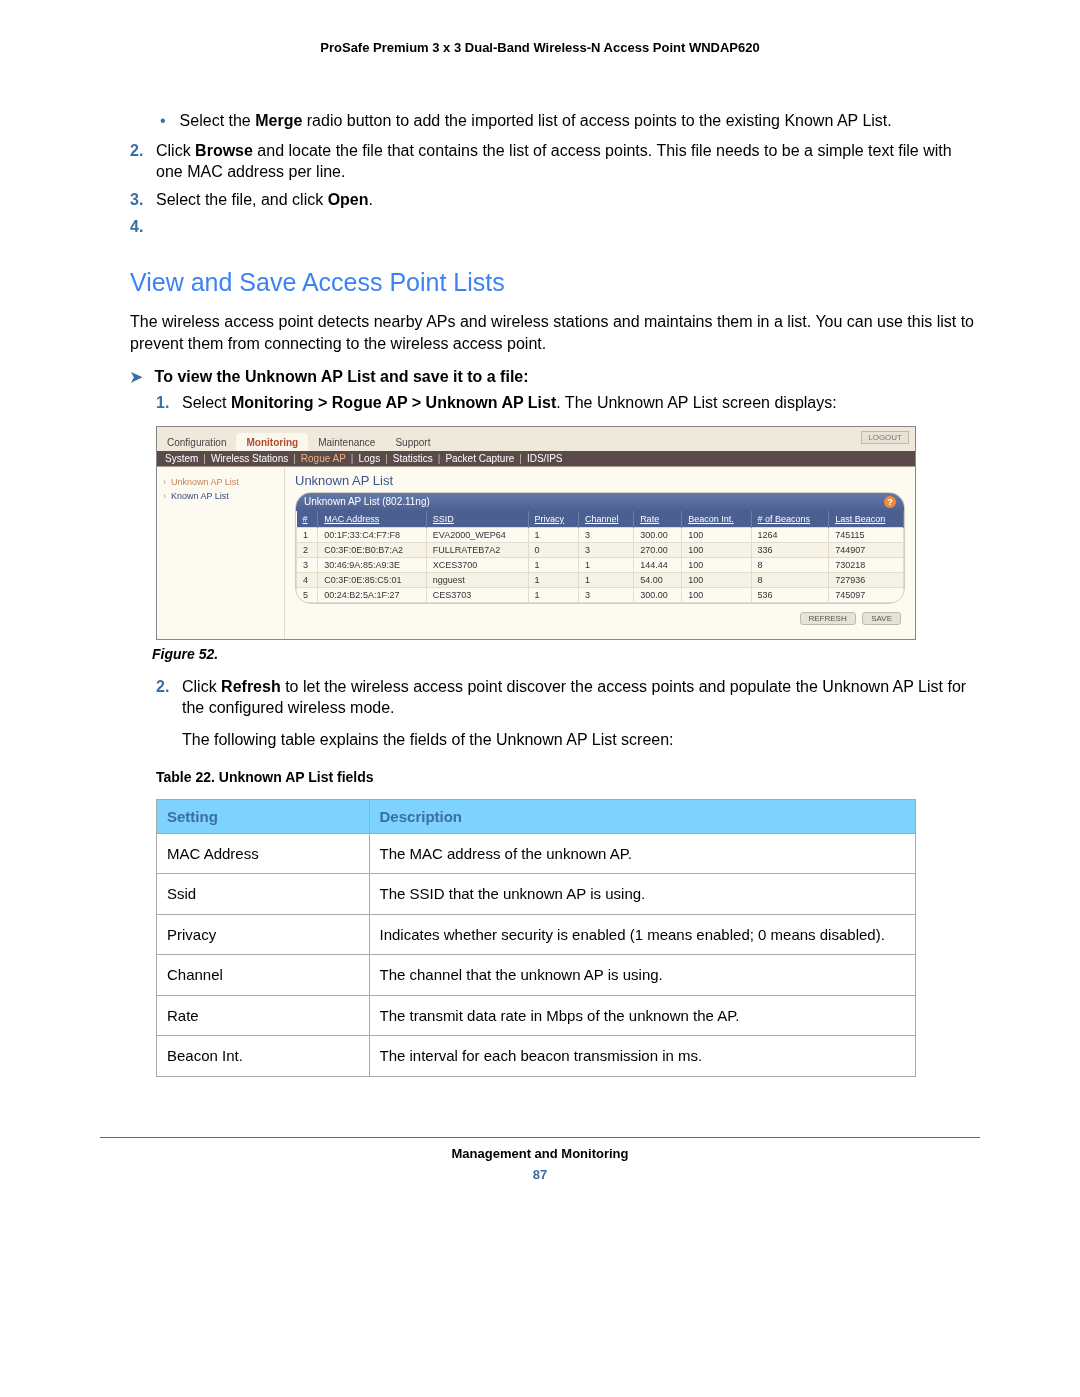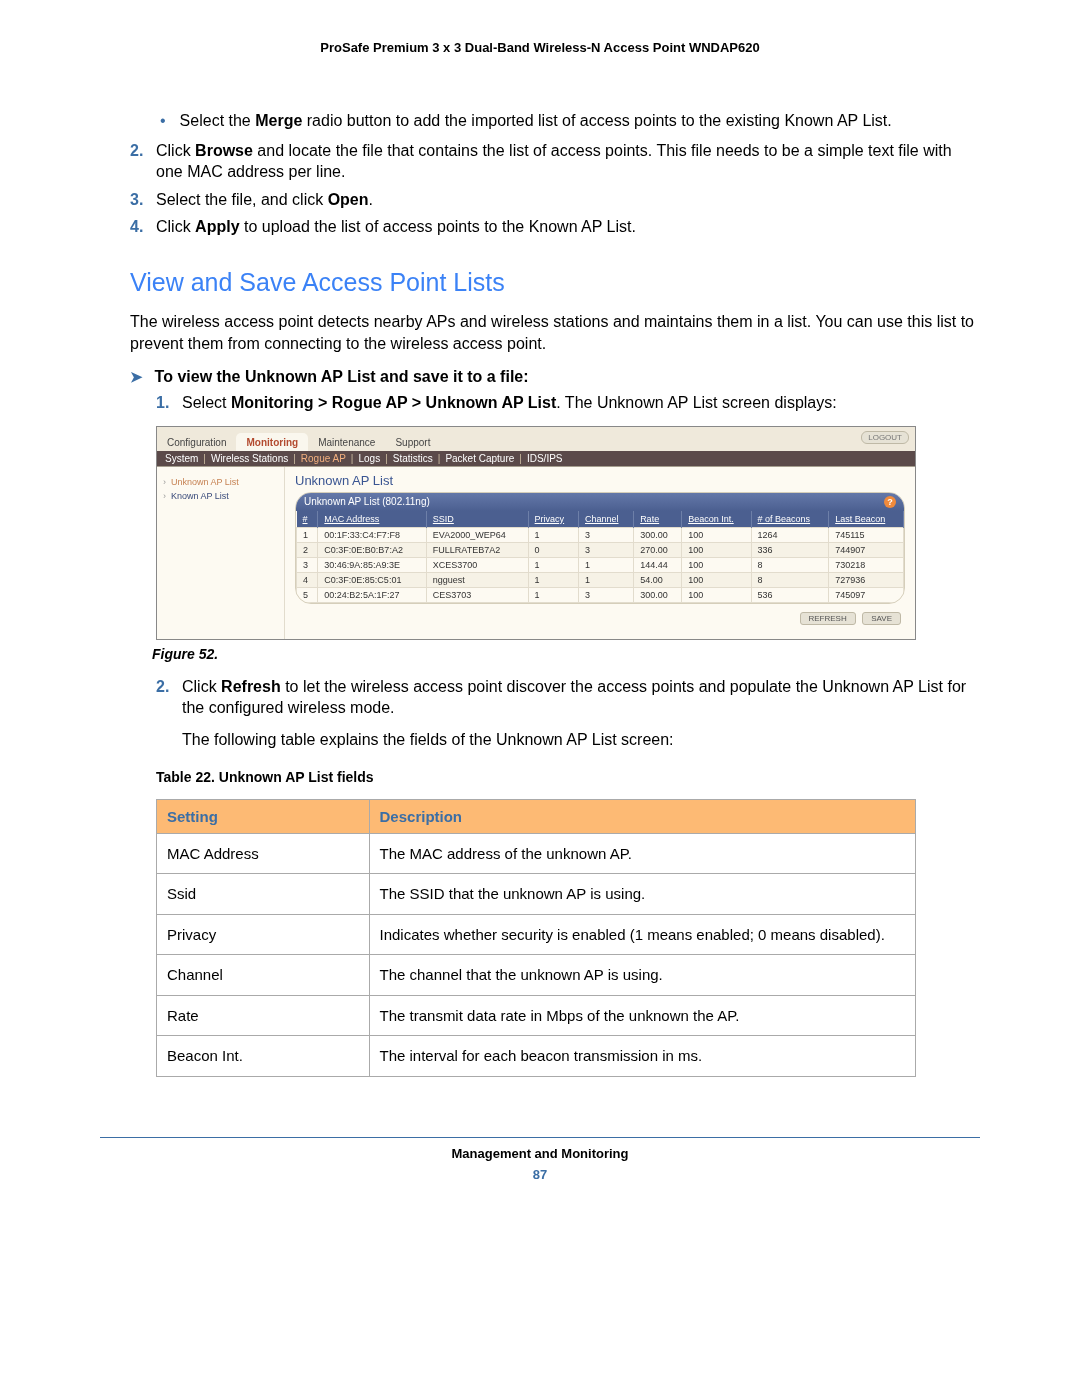--- a/index.html
+++ b/index.html
@@ -99,21 +99,21 @@
     border-top-left-radius: 5px;
     border-top-right-radius: 5px;
   }
   .shot-logout {
     position: absolute;
     right: 6px;
     top: 4px;
     font-size: 8px;
     background: #e6e2d5;
     border: 1px solid #bfb9a6;
-    border-radius: 6px;
+    border-radius: 0;
     padding: 1px 6px;
     color: #777;
   }
   .shot-sub {
     display: flex;
     gap: 0;
     background: #5b4a4a;
     font-size: 10px;
     color: #fff;
     padding: 2px 6px;
@@ -229,21 +229,21 @@
     margin-bottom: 14px;
     margin-top: 18px;
   }
   .field-table {
     margin-left: 56px;
     border-collapse: collapse;
     width: 760px;
     font-size: 15px;
   }
   .field-table th {
-    background: #fdba74;
+    background: #7dd3fc;
     color: #3b6ea5;
     text-align: left;
     padding: 8px 10px;
     border: 1px solid #aaa;
     font-weight: bold;
   }
   .field-table td {
     border: 1px solid #aaa;
     padding: 10px 10px;
     vertical-align: top;
@@ -290,23 +290,20 @@
 
   <div class="num-row">
     <span class="num-mark">3.</span>
     <span>
       <span>Select the file, and click </span><b>Open</b><span>.</span>
     </span>
   </div>
 
   <div class="num-row">
     <span class="num-mark">4.</span>
-    <span>
-      <span>Click </span><b>Apply</b><span> to upload the list of access points to the Known AP List.</span>
-    </span>
   </div>
 
   <div class="h2">View and Save Access Point Lists</div>
 
   <div class="para">The wireless access point detects nearby APs and wireless stations and maintains them in a list. You can use this list to prevent them from connecting to the wireless access point.</div>
 
   <div class="task-head">
     <span class="task-tri">➤</span>
     <span>To view the Unknown AP List and save it to a file:</span>
   </div>

